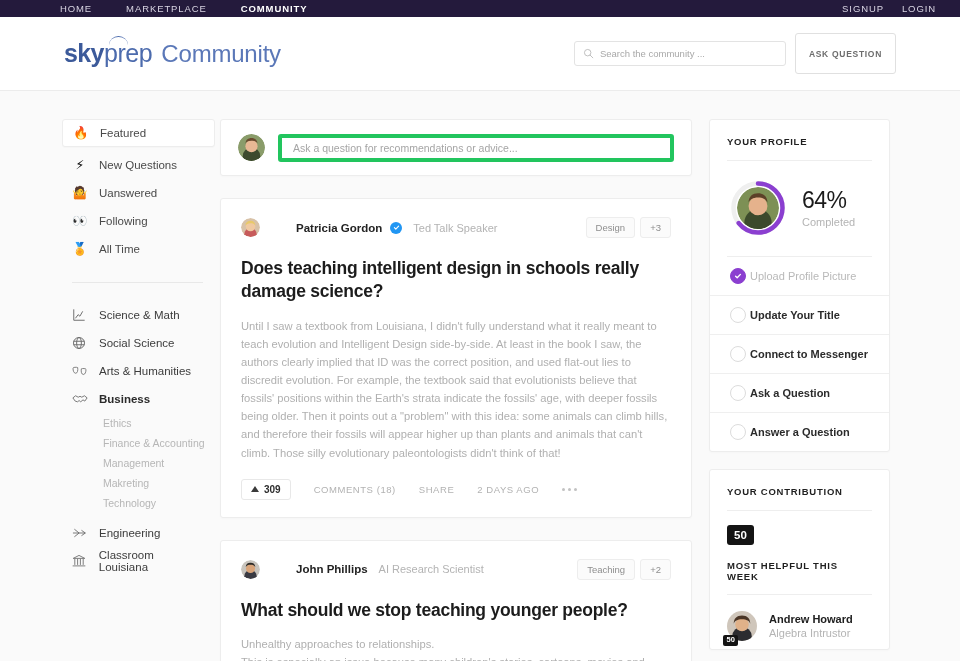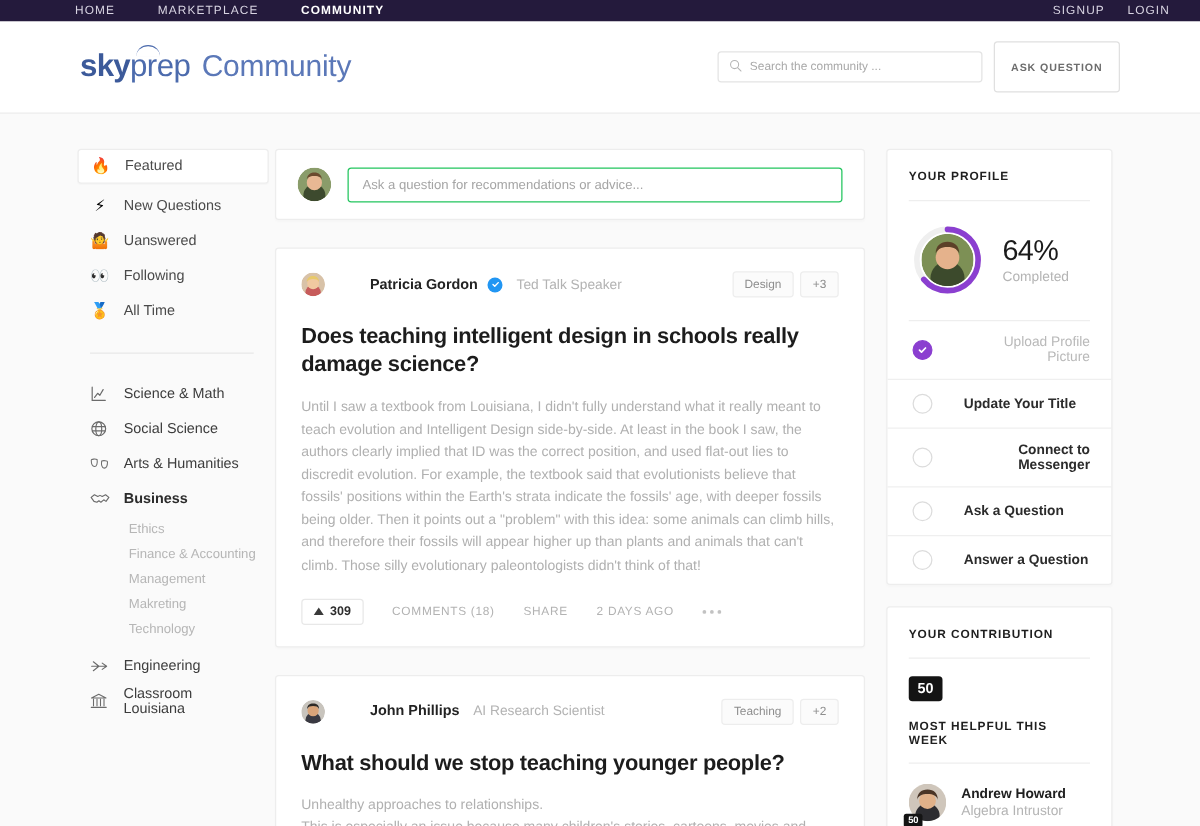--- a/index.html
+++ b/index.html
@@ -126,21 +126,21 @@
     border-radius: 3px;
     box-shadow: 0 1px 2px rgba(0,0,0,0.018);
   }
   .ask-card {
     height: 57px; display: flex; align-items: center;
     padding: 0 17px; gap: 13px; margin-bottom: 22px;
   }
   .avatar { border-radius: 50%; flex-shrink: 0; overflow: hidden; display: block; }
   .ask-field {
     flex: 1; height: 28px;
-    border: 1px solid #22c55e; border-radius: 3px;
+    border: 4px solid #22c55e; border-radius: 3px;
     background: #fff;
     display: flex; align-items: center; padding: 0 11px;
   }
   .ask-field-input {
     border: none; outline: none; background: transparent;
     font-size: 10.5px; color: #9c9c9c; width: 100%; font-family: inherit;
   }
   .ask-field-input::placeholder { color: #a5a5a5; }
 
   .post { padding: 18px 20px 0 20px; margin-bottom: 22px; }
@@ -206,21 +206,21 @@
   .profile-top { display: flex; align-items: center; gap: 16px; padding: 19px 17px 20px 20px; }
   .ring-wrap { position: relative; width: 56px; height: 56px; flex-shrink: 0; }
   .ring-wrap svg { position: absolute; inset: 0; }
   .ring-photo {
     position: absolute; left: 7px; top: 7px;
     width: 42px; height: 42px; border-radius: 50%; overflow: hidden;
   }
   .pct { font-size: 23px; font-weight: 400; color: #1b1b1b; line-height: 1; letter-spacing: -0.5px; }
   .pct-sub { font-size: 11px; color: #b4b4b4; margin-top: 4px; }
   .task {
-    display: flex; align-items: center; gap: 25px;
+    display: flex; align-items: center; gap: 4px;
     padding: 11px 17px 11px 20px; cursor: pointer; text-align: right;
   }
   .task + .task { border-top: 1px solid #efefef; }
   .task-circle {
     width: 16px; height: 16px; border-radius: 50%;
     border: 1.4px solid #dcdcdc; background: #fff; flex-shrink: 0;
   }
   .task-circle.done {
     background: #8b3fd0; border-color: #8b3fd0;
     display: flex; align-items: center; justify-content: center;

